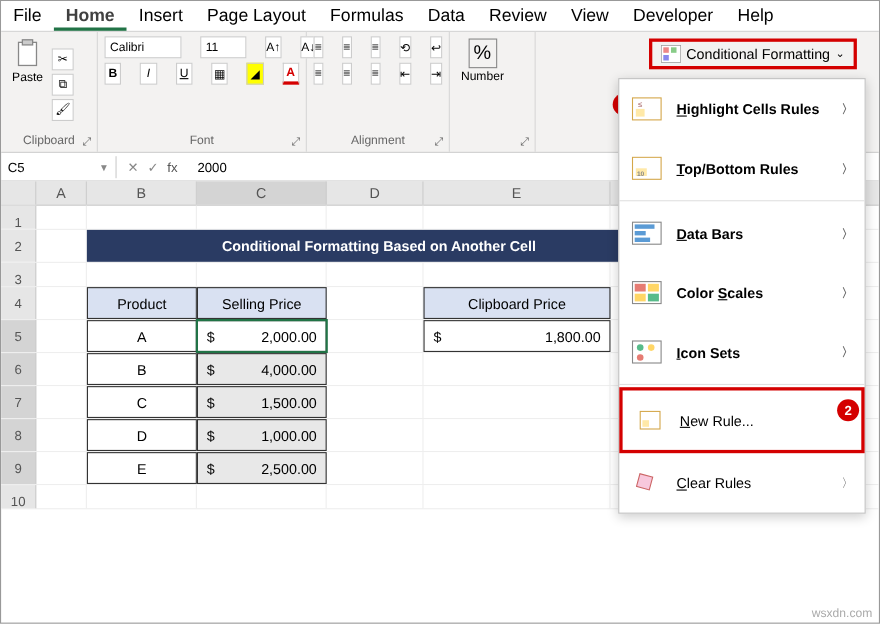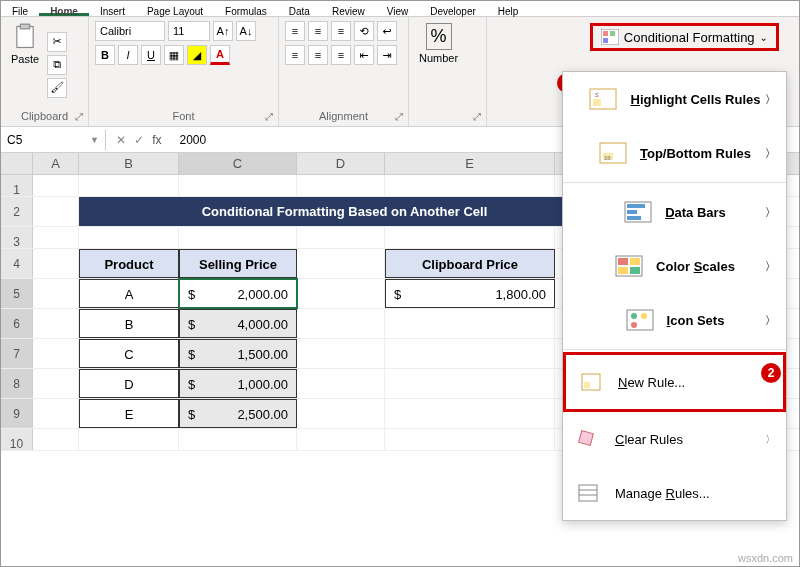--- a/index.html
+++ b/index.html
@@ -1,31 +1,31 @@
 <!DOCTYPE html>
 <html><head>
 <meta charset="utf-8">
 <style>
 * { box-sizing: border-box; font-family: "Segoe UI", Arial, sans-serif; }
 body { margin: 0; background: #fff; width: 800px; height: 567px; position: relative; overflow: hidden; border: 1px solid #999; }
 
 
-.tabs { display: flex; background: #fff; border-bottom: 1px solid #d0d0d0; font-size: 10px; height: 16px; }
+.tabs { display: flex; background: #fff; border-bottom: 1px solid #d0d0d0; font-size: 16px; height: 28px; }
 .tab { padding: 5px 11px; cursor: pointer; }
 .tab.active { border-bottom: 3px solid #217346; color: #404040; font-weight: 600; }
 
 
 .ribbon { background: #f3f2f1; height: 110px; border-bottom: 1px solid #d0d0d0; display: flex; position: relative; }
 .group { border-right: 1px solid #d8d8d8; padding: 4px 6px 2px; display: flex; flex-direction: column; justify-content: space-between; position: relative; }
 .group-label { font-size: 11px; text-align: center; color: #666; padding: 2px 0; }
 .group-content { display: flex; gap: 4px; flex: 1; }
 .col { display: flex; flex-direction: column; gap: 3px; justify-content: center; }
 .big-btn { display: flex; flex-direction: column; align-items: center; font-size: 11px; gap: 2px; padding: 2px 4px; }
 .icon-lg { width: 28px; height: 28px; }
-.btn-row { display: flex; gap: 3px; align-items: flex-start; }
+.btn-row { display: flex; gap: 17px; align-items: flex-start; }
 .small-input { width: 70px; height: 20px; font-size: 11px; border: 1px solid #ccc; padding: 1px 4px; }
 .small-input.num { width: 42px; }
 .mini-btn { width: 20px; height: 20px; border: 1px solid #ccc; background: #fff; font-size: 11px; display: flex; align-items: center; justify-content: center; }
 .launcher { position: absolute; bottom: 2px; right: 2px; width: 14px; height: 14px; font-size: 10px; color: #666; display: flex; align-items: center; justify-content: center; }
 
 
 .cf-btn { border: 3px solid #d40000; padding: 3px 8px; display: flex; align-items: center; gap: 5px; font-size: 13px; background: #f3f2f1; position: absolute; right: 20px; top: 6px; }
 .callout { width: 20px; height: 20px; background: #d40000; color: #fff; border-radius: 50%; display: flex; align-items: center; justify-content: center; font-size: 12px; font-weight: bold; position: absolute; }
 .callout.c1 { right: 222px; top: 56px; }
 
@@ -46,30 +46,30 @@
 .row { display: flex; height: 30px; border-bottom: 1px solid #eee; }
 .rh { width: 32px; background: #e6e6e6; text-align: center; line-height: 30px; color: #555; font-size: 12px; border-right: 1px solid #ccc; }
 .rh.sel { background: #d4d4d4; }
 .cell { border-right: 1px solid #eee; line-height: 30px; padding: 0 6px; }
 .cell.A { width: 46px; } .cell.B { width: 100px; } .cell.C { width: 118px; } .cell.D { width: 88px; } .cell.E { width: 170px; }
 
 
 .title-cell { background: #2a3b63; color: #fff; font-weight: bold; text-align: center; line-height: 30px; width: 531px; }
 
 
-.th { background: #d9e1f2; border: 1px solid #333 !important; font-weight: bold; text-align: center; }
+.th { background: #d9e1f2; border: 1px solid #333 !important; font-weight: normal; text-align: center; }
 .td { border: 1px solid #333 !important; text-align: center; }
 .td.money { text-align: left; display: flex; justify-content: space-between; padding: 0 8px; }
 .td.selcol { background: #e8e8e8; }
 .td.active { outline: 2px solid #217346; outline-offset: -1px; background: #fff; }
 
 
 .dropdown { position: absolute; right: 12px; top: 70px; width: 225px; background: #fff; border: 1px solid #c0c0c0; box-shadow: 0 3px 10px rgba(0,0,0,0.2); z-index: 10; font-size: 13px; }
 .dd-item { display: flex; align-items: center; padding: 14px 10px; gap: 12px; cursor: pointer; position: relative; }
-.dd-item.bold { font-weight: bold; justify-content: center; }
+.dd-item.bold { font-weight: bold; }
 .dd-item .chev { position: absolute; right: 10px; color: #666; font-size: 11px;}
 .dd-sep { height: 1px; background: #e0e0e0; margin: 2px 0; }
 .dd-icon { width: 30px; height: 26px; display: flex; align-items: center; justify-content: center; }
 .dd-item.highlighted { border: 3px solid #d40000; }
 .callout.c2 { right: 18px; top: 362px; z-index: 20; }
 
 .underline-letter { text-decoration: underline; }
 
 .watermark { position: absolute; bottom: 2px; right: 6px; font-size: 11px; color: #aaa; }
 </style>
@@ -379,26 +379,16 @@
   </div>
   <div class="dd-item">
     <div class="dd-icon">
         <svg width="20" height="18">
           <rect x="2" y="2" width="12" height="12" fill="#f8c8dc" stroke="#c66" transform="rotate(15 8 8)"></rect>
         </svg>
       </div>
     <span><span class="underline-letter">C</span><span>lear Rules</span></span>
     <span class="chev">〉</span>
   </div>
-  <div class="dd-item">
-    <div class="dd-icon">
-        <svg width="20" height="18">
-          <rect x="1" y="1" width="18" height="16" fill="#fff" stroke="#888"></rect>
-          <line x1="1" y1="6" x2="19" y2="6" stroke="#888"></line>
-          <line x1="1" y1="11" x2="19" y2="11" stroke="#888"></line>
-        </svg>
-      </div>
-    <span><span>Manage </span><span class="underline-letter">R</span><span>ules...</span></span>
-  </div>
 </div>
 <div class="callout c2">2</div>
 
 <div class="watermark">wsxdn.com</div>
 
 </body></html>

